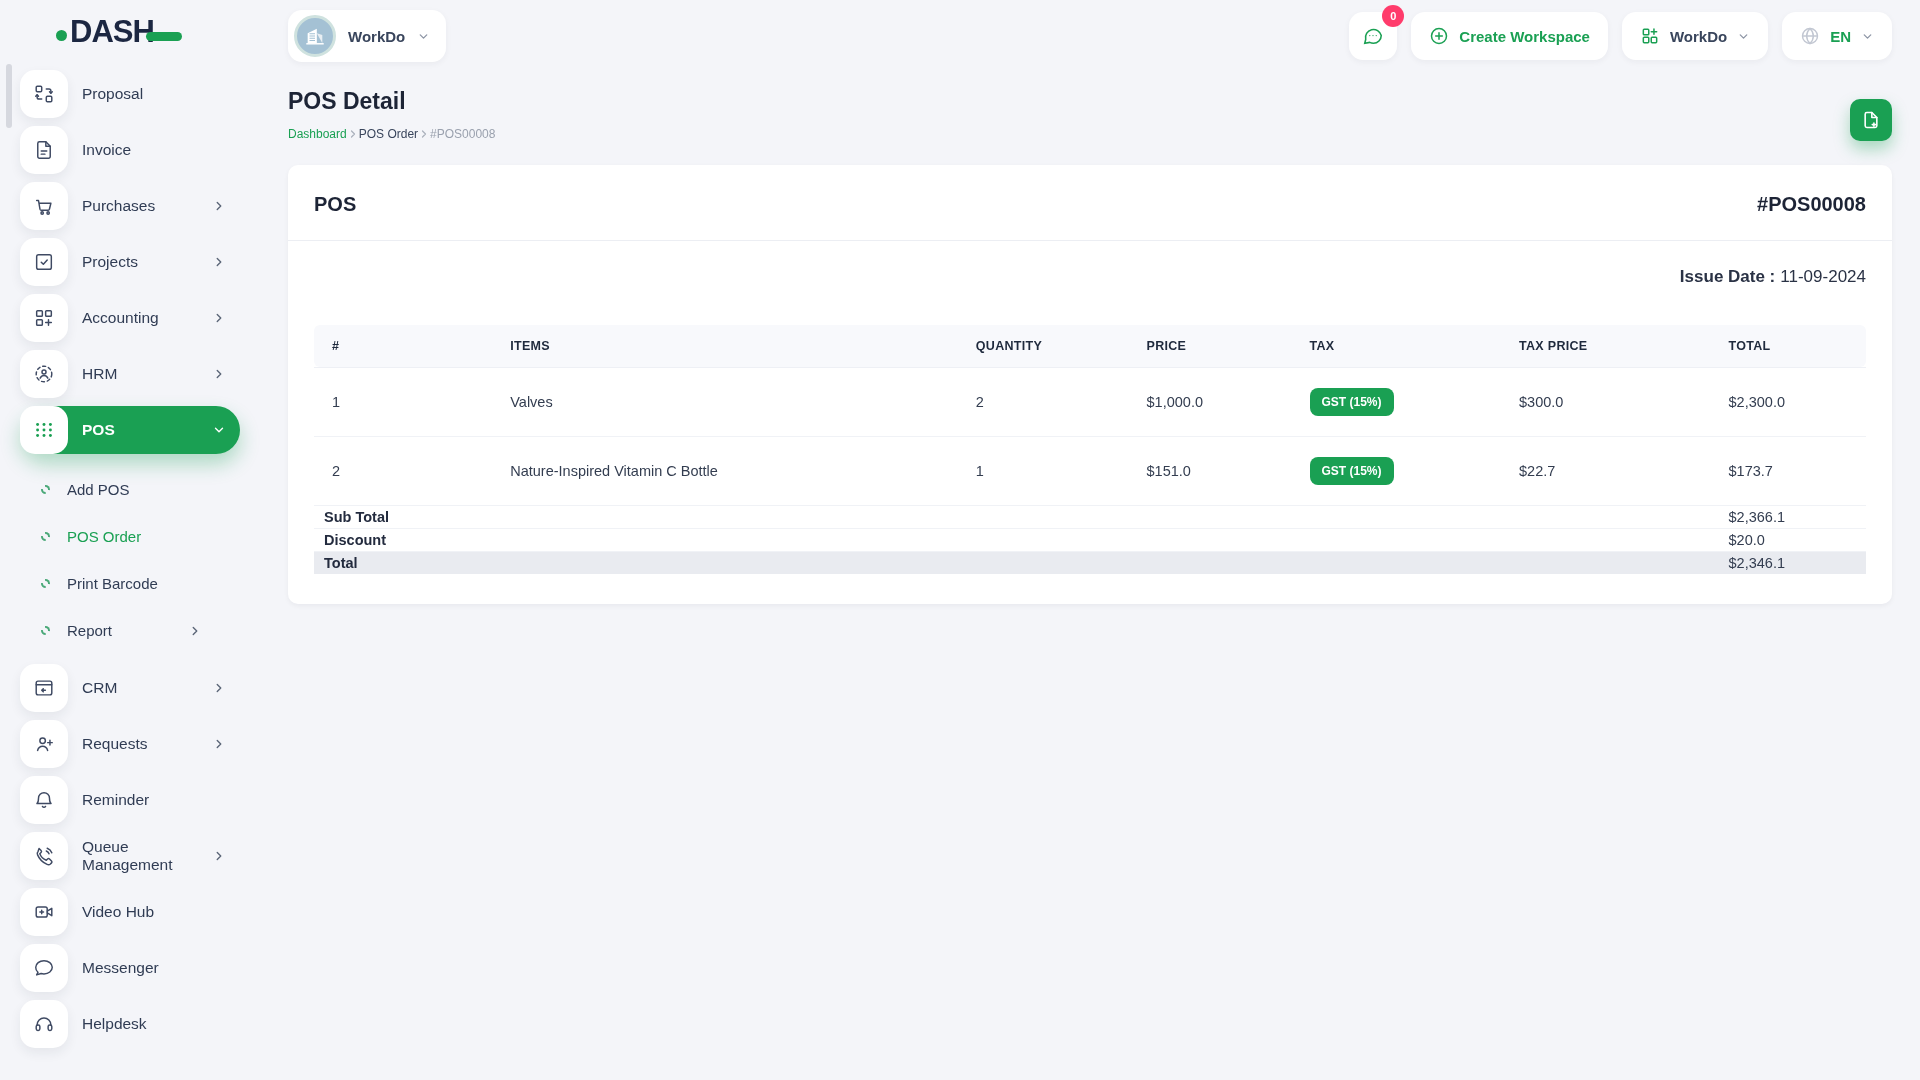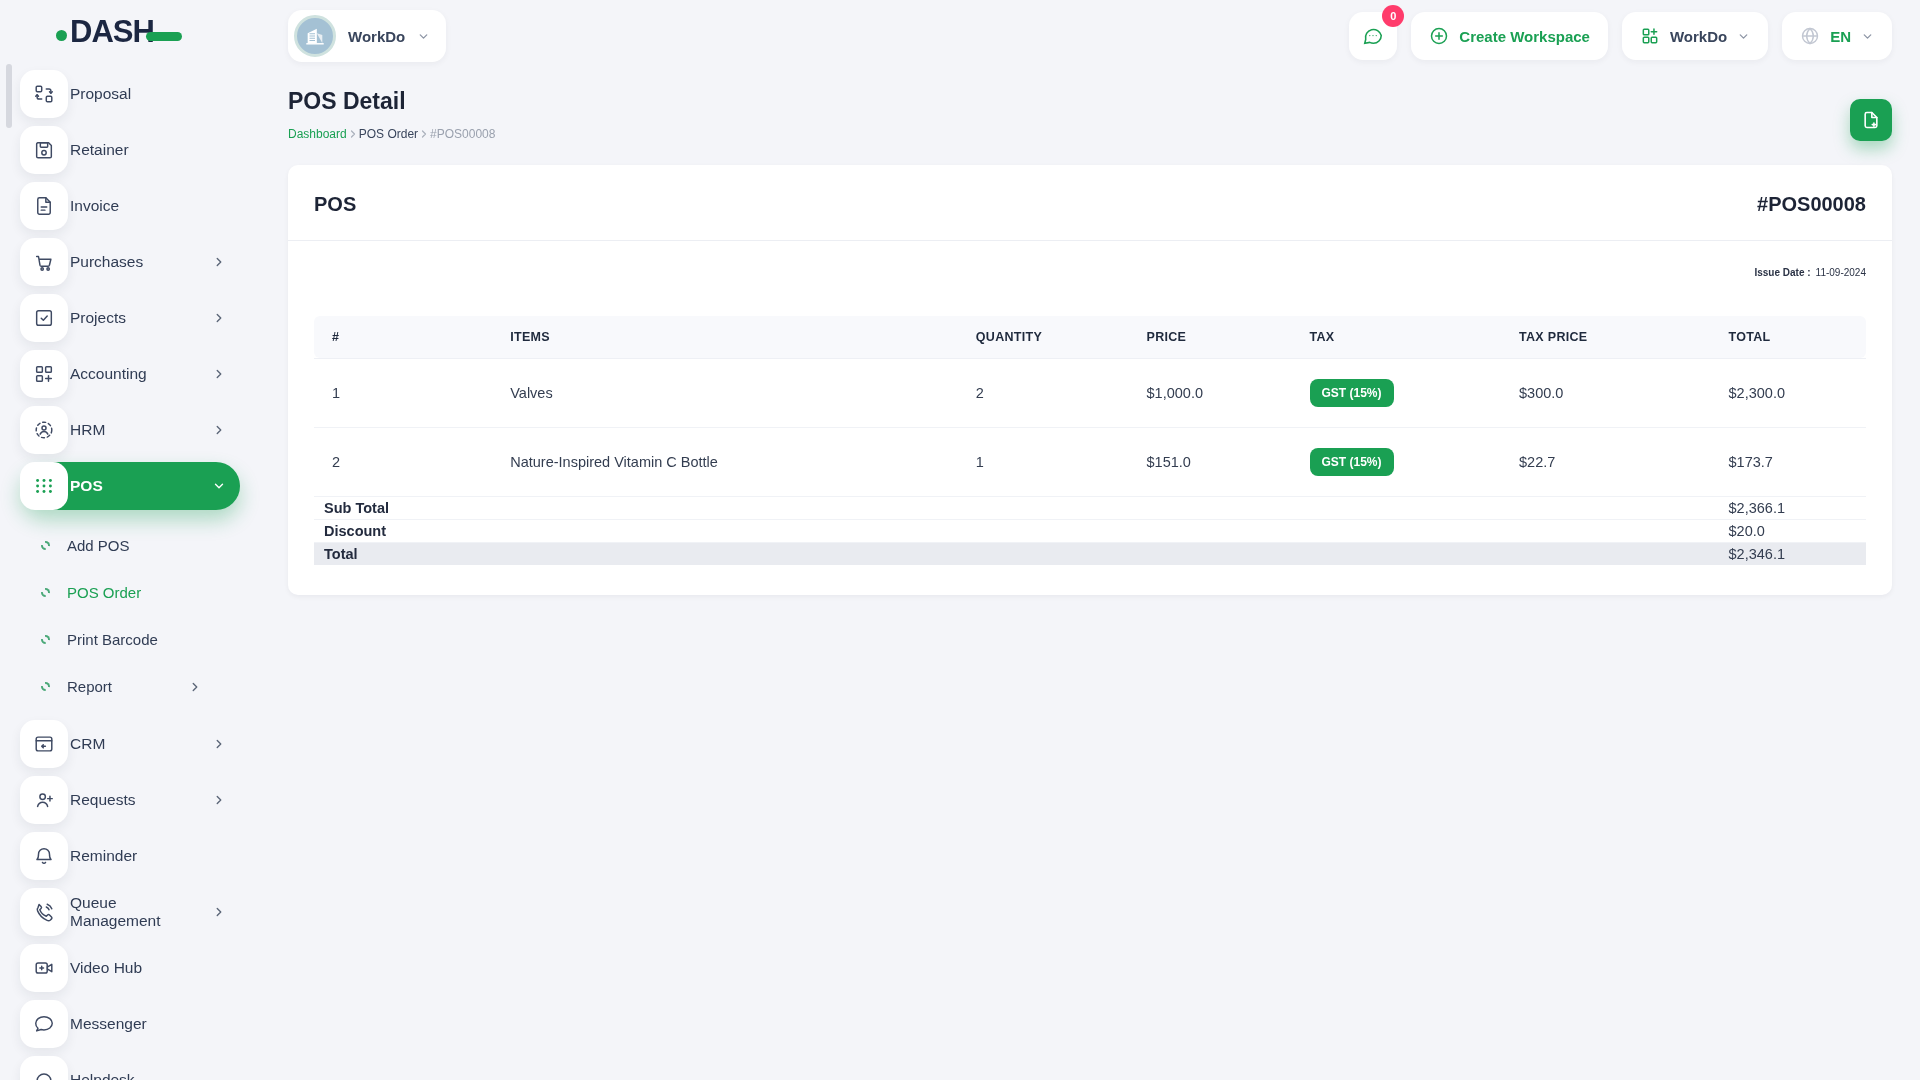--- a/index.html
+++ b/index.html
@@ -13,21 +13,21 @@
   .app { display:flex; width:1920px; height:928px; }
 
   
   .sidebar { width:260px; flex:none; position:relative; height:1080px; overflow:hidden; }
   .scroll-thumb { position:absolute; left:6px; top:64px; width:6px; height:64px; background:#d6d8df; border-radius:3px; }
   .logo { height:64px; display:flex; align-items:center; padding-left:56px; }
   .logo-dot { width:11px; height:11px; border-radius:50%; background:#1aa053; margin-right:3px; margin-top:6px; }
   .logo-text { font-size:31px; font-weight:800; letter-spacing:-1px; color:#1c2742; }
   .logo-dash { width:36px; height:9px; border-radius:5px; background:#1aa053; margin-left:-8px; margin-top:8px; }
   .menu { padding:6px 20px 0 20px; }
-  .side-item { display:flex; align-items:center; gap:2px; height:48px; margin-bottom:8px;
+  .side-item { display:flex; align-items:center; gap:14px; height:48px; margin-bottom:8px;
                border-radius:26px; padding:0 14px 0 0; cursor:pointer; }
   .tile { width:48px; height:48px; flex:none; border-radius:15px; background:#ffffff;
           box-shadow:0 5px 12px rgba(30,40,60,.07); display:flex; align-items:center; justify-content:center;
           color:#3f4a63; }
   .tile svg { width:22px; height:22px; }
   .side-item .lbl { font-size:15.5px; color:#303c54; }
   .chev { margin-left:auto; color:#5b6678; display:flex; }
   .chev svg { width:14px; height:14px; }
   .side-item.active { background:#1aa053; box-shadow:0 10px 20px rgba(26,160,83,.32); }
   .side-item.active .tile { color:#1aa053; box-shadow:none; }
@@ -77,21 +77,21 @@
   .head-action { margin-left:auto; margin-top:6px; width:42px; height:42px; border-radius:10px;
                  background:#1aa053; box-shadow:0 8px 16px rgba(26,160,83,.35);
                  display:flex; align-items:center; justify-content:center; cursor:pointer; color:#fff; }
   .head-action svg { width:20px; height:20px; }
 
   
   .card { margin-top:24px; background:#fff; border-radius:10px; box-shadow:0 2px 5px rgba(20,26,40,.05); padding-top:28px; }
   .card-head { display:flex; justify-content:space-between; align-items:center; padding:0 26px 24px; }
   .card-title, .card-number { font-size:20px; font-weight:700; color:#1d2436; }
   .card-divider { border-top:1px solid #eceef3; }
-  .issue-row { display:flex; justify-content:flex-end; padding:26px 26px 0; font-size:10px; color:#2a3245; }
+  .issue-row { display:flex; justify-content:flex-end; padding:26px 26px 0; font-size:17px; color:#2a3245; }
   .issue-label { font-weight:700; }
   .issue-value { margin-left:5px; }
 
   .table-wrap { padding:38px 26px 30px; }
   table { width:100%; border-collapse:collapse; font-size:14.5px; }
   thead th { background:#f8f9fc; text-align:left; font-size:12.5px; font-weight:700; letter-spacing:.3px;
              color:#1f2a3d; padding:14px 10px; border-bottom:1px solid #eef0f5; white-space:nowrap; }
   thead th:first-child { padding-left:18px; border-radius:6px 0 0 6px; }
   thead th:last-child { border-radius:0 6px 6px 0; }
   tbody td { padding:20px 10px; border-bottom:1px solid #f0f2f6; color:#333d50; }
@@ -121,30 +121,20 @@
             <svg viewBox="0 0 24 24" fill="none" stroke="currentColor" stroke-width="1.6" stroke-linecap="round" stroke-linejoin="round">
               <rect x="3.5" y="3.5" width="6" height="6" rx="1.2"></rect>
               <rect x="14.5" y="14.5" width="6" height="6" rx="1.2"></rect>
               <path d="M14.5 6.5h3a2 2 0 0 1 2 2v2.5"></path>
               <path d="M21 9.5l-1.5 1.7L18 9.5"></path>
               <path d="M9.5 17.5h-3a2 2 0 0 1-2-2V13"></path>
               <path d="M3 14.5l1.5-1.7L6 14.5"></path>
             </svg>
           </span>
           <span class="lbl">Proposal</span>
-        </div>
-        <div class="side-item">
-          <span class="tile">
-            <svg viewBox="0 0 24 24" fill="none" stroke="currentColor" stroke-width="1.6" stroke-linecap="round" stroke-linejoin="round">
-              <path d="M5 4h12l3 3v12a1.5 1.5 0 0 1-1.5 1.5h-13A1.5 1.5 0 0 1 4 19V5.5A1.5 1.5 0 0 1 5.5 4z"></path>
-              <rect x="8" y="4" width="8" height="5" rx="0.8"></rect>
-              <circle cx="12" cy="15" r="2.4"></circle>
-            </svg>
-          </span>
-          <span class="lbl">Retainer</span>
         </div>
         <div class="side-item">
           <span class="tile">
             <svg viewBox="0 0 24 24" fill="none" stroke="currentColor" stroke-width="1.6" stroke-linecap="round" stroke-linejoin="round">
               <path d="M14 3H7a1.8 1.8 0 0 0-1.8 1.8v14.4A1.8 1.8 0 0 0 7 21h10a1.8 1.8 0 0 0 1.8-1.8V8z"></path>
               <polyline points="14 3 14 8 18.8 8"></polyline>
               <path d="M9 13h6M9 16.5h4"></path>
             </svg>
           </span>
           <span class="lbl">Invoice</span>

